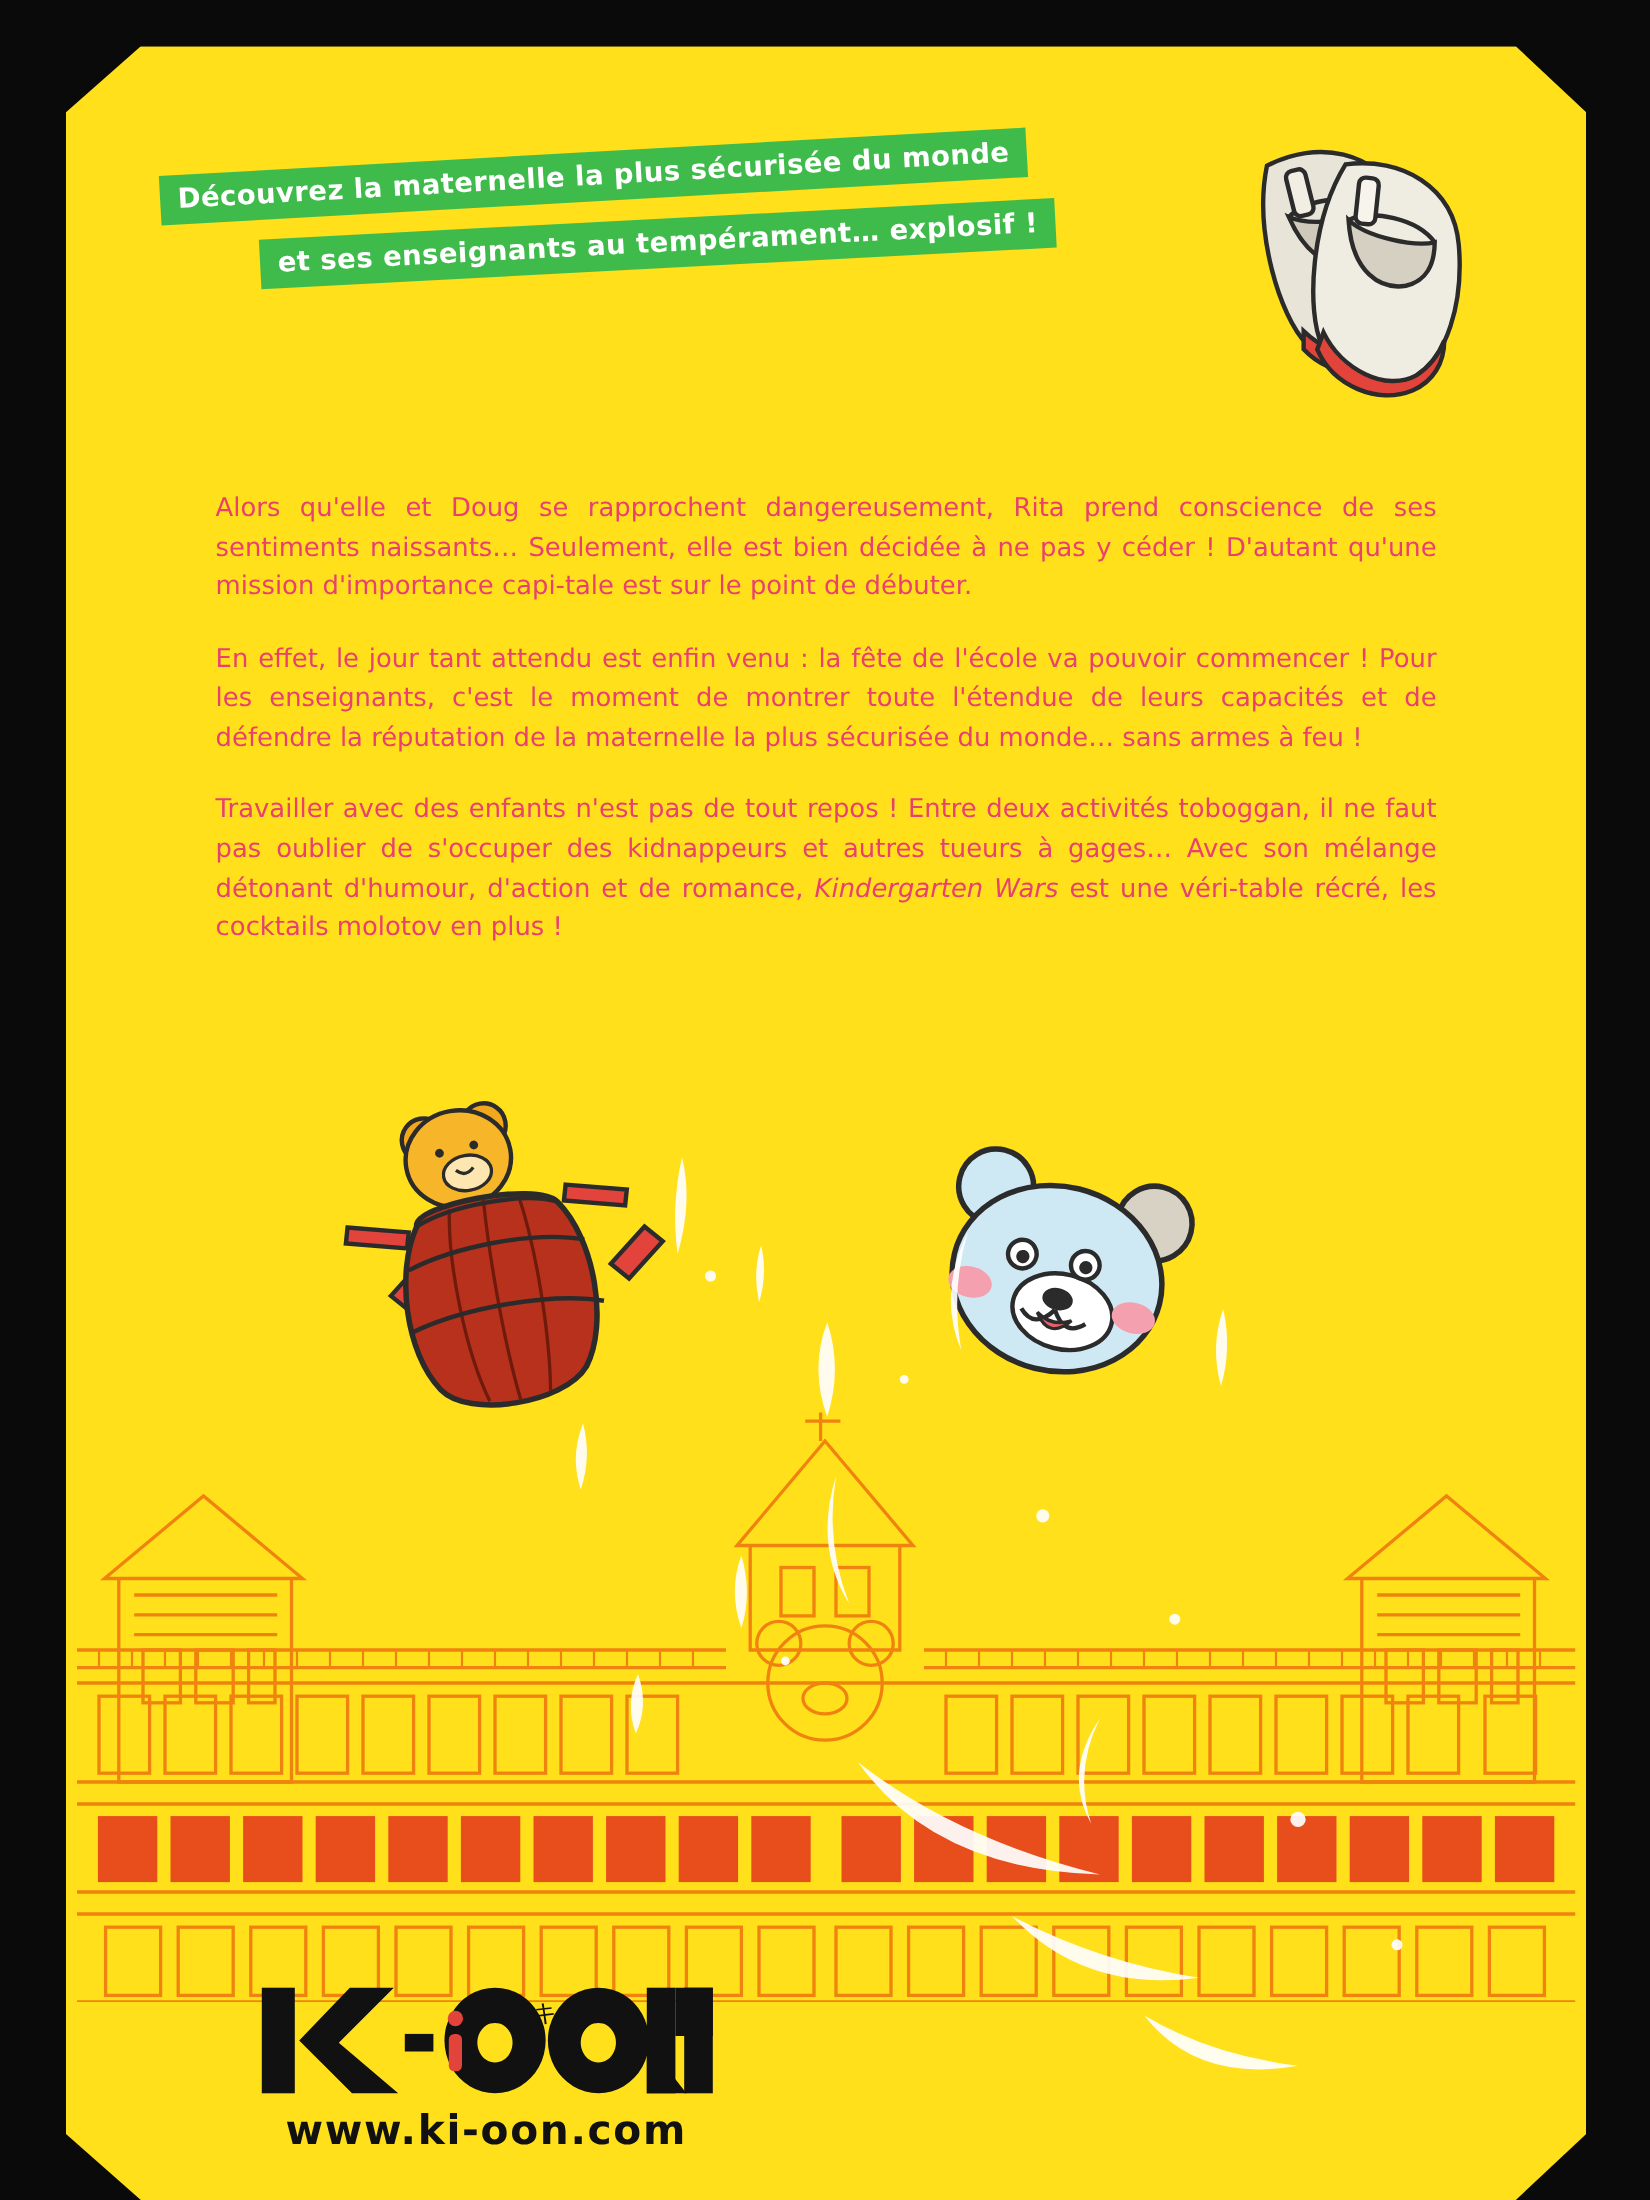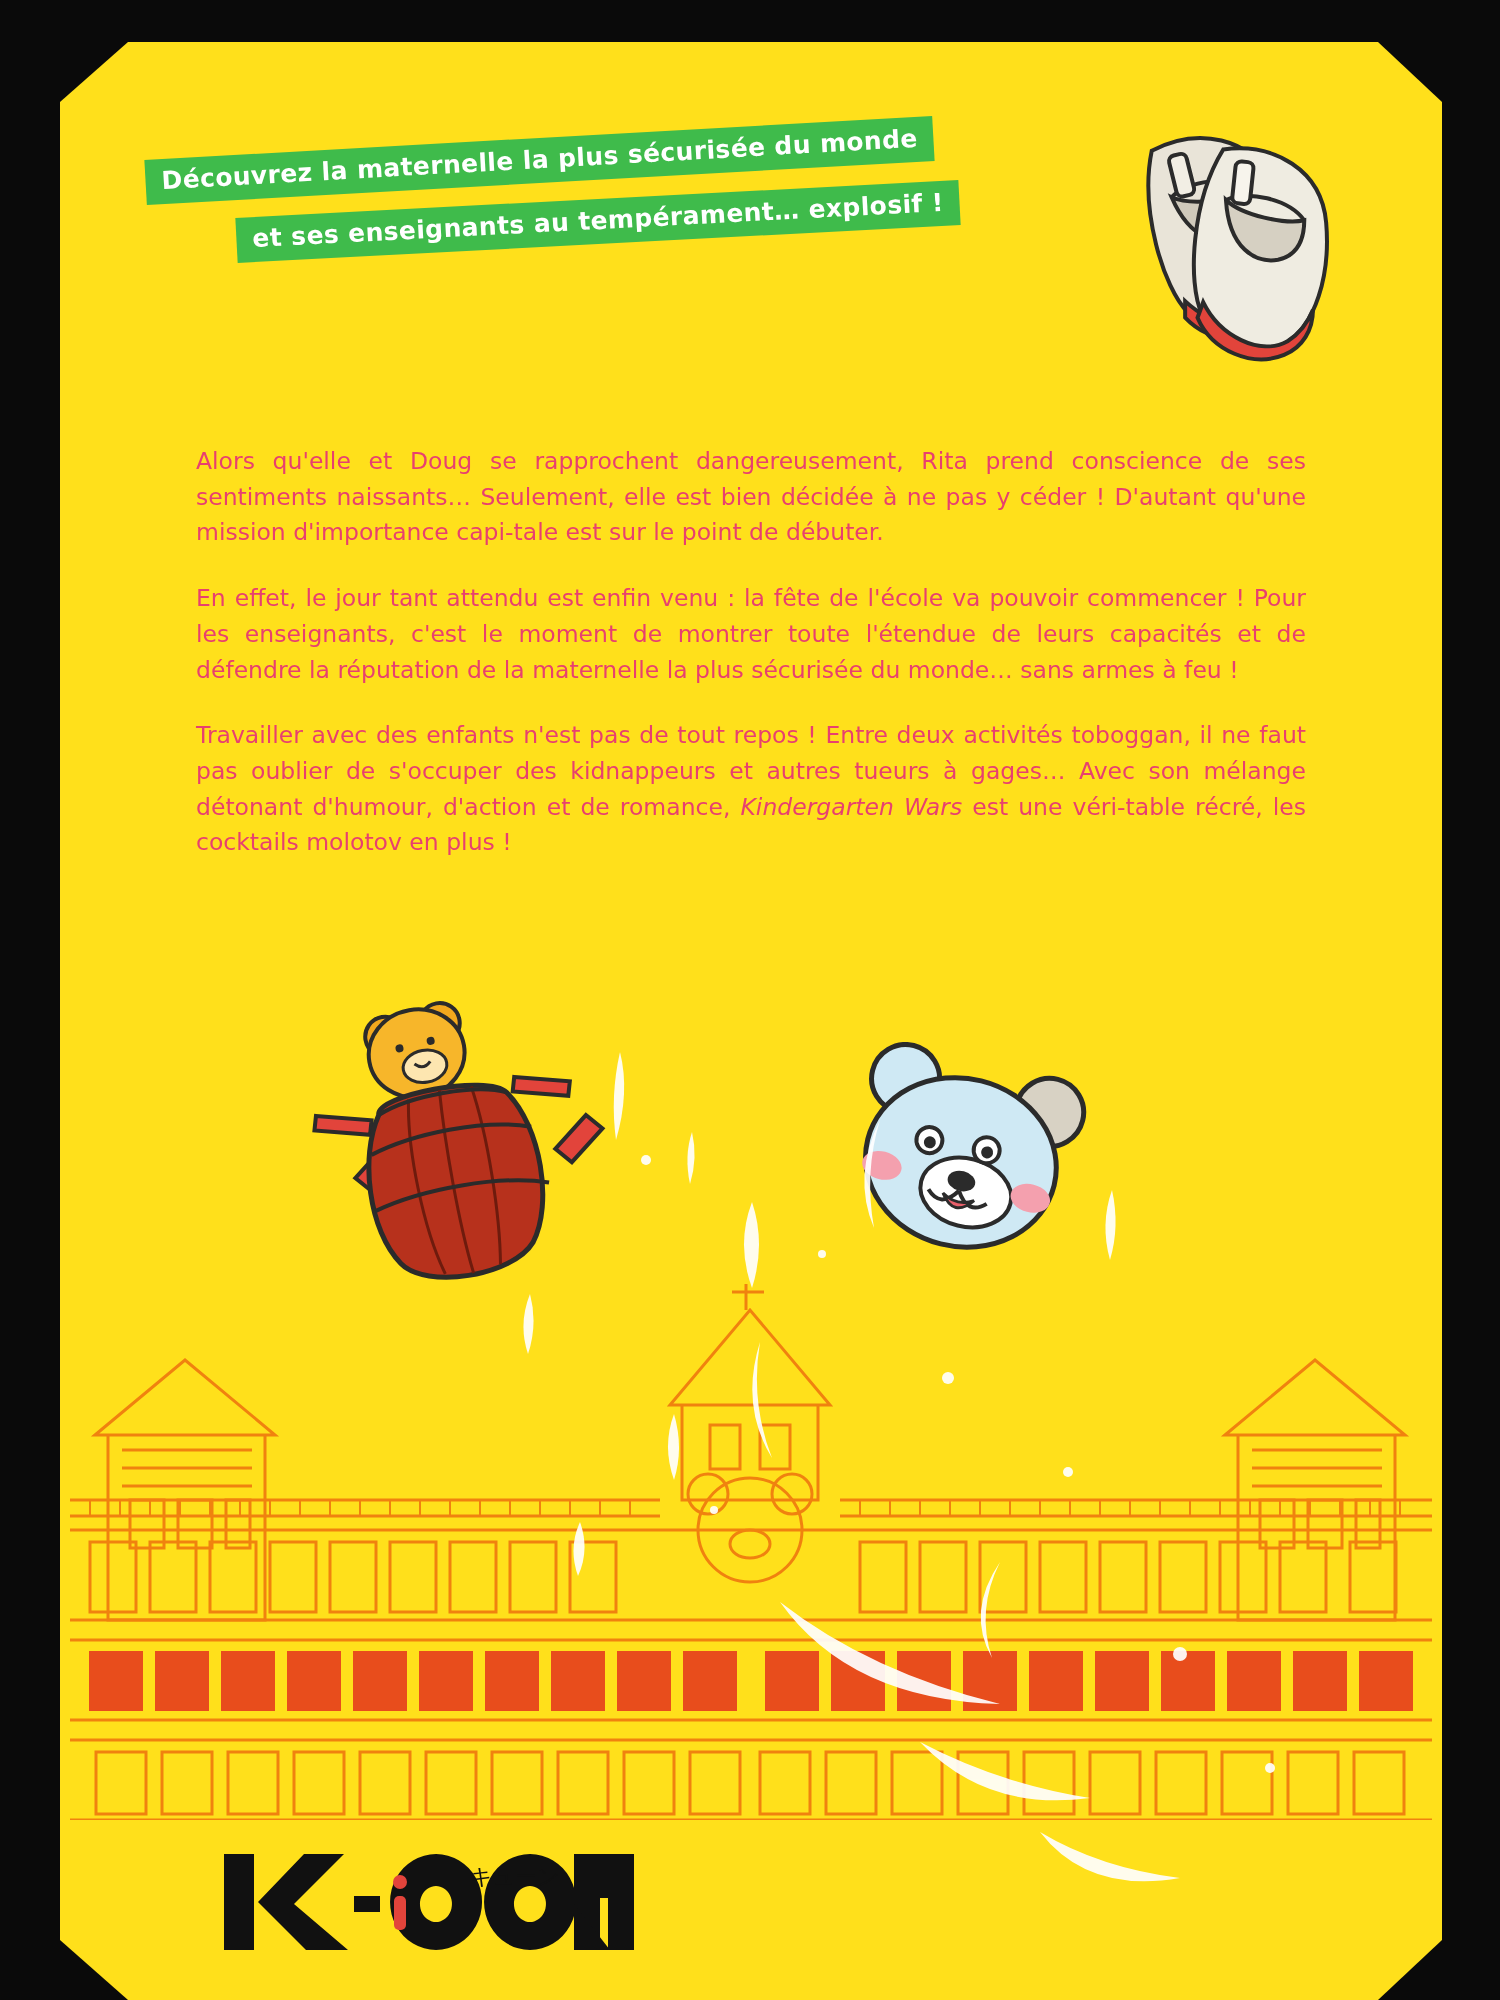--- a/index.html
+++ b/index.html
@@ -94,21 +94,21 @@
   
   .footer {
     position: absolute;
     left: 0;
     bottom: 0;
     width: 100%;
     height: 220px;
   }
   .logo-wrap {
     position: absolute;
-    left: 158px;
+    left: 172px;
     bottom: 42px;
     width: 420px;
   }
   .logo-mark { display: block; }
   .logo-url {
     display: block;
     margin-top: 4px;
     color: #111111;
     font-family: "DejaVu Sans", sans-serif;
     font-size: 37px;
@@ -358,17 +358,18 @@
             <rect x="390" y="6" width="26" height="96"></rect>
             <path d="M382 6 L416 6 L416 50 L382 50 Z"></path>
             <path d="M356 56 L392 102 L356 102 Z"></path>
           </g>
           <g fill="#e2443b">
             <rect x="176" y="48" width="12" height="34" rx="5"></rect>
             <circle cx="182" cy="34" r="7"></circle>
           </g>
           <text x="252" y="36" font-family="'DejaVu Sans', sans-serif" font-size="22" fill="#111111">キューン</text>
         </svg>
+        <span class="logo-url">www.ki-oon.com</span>
       </div>
     </div>
 
   </div>
 </div>
 
 </body></html>

